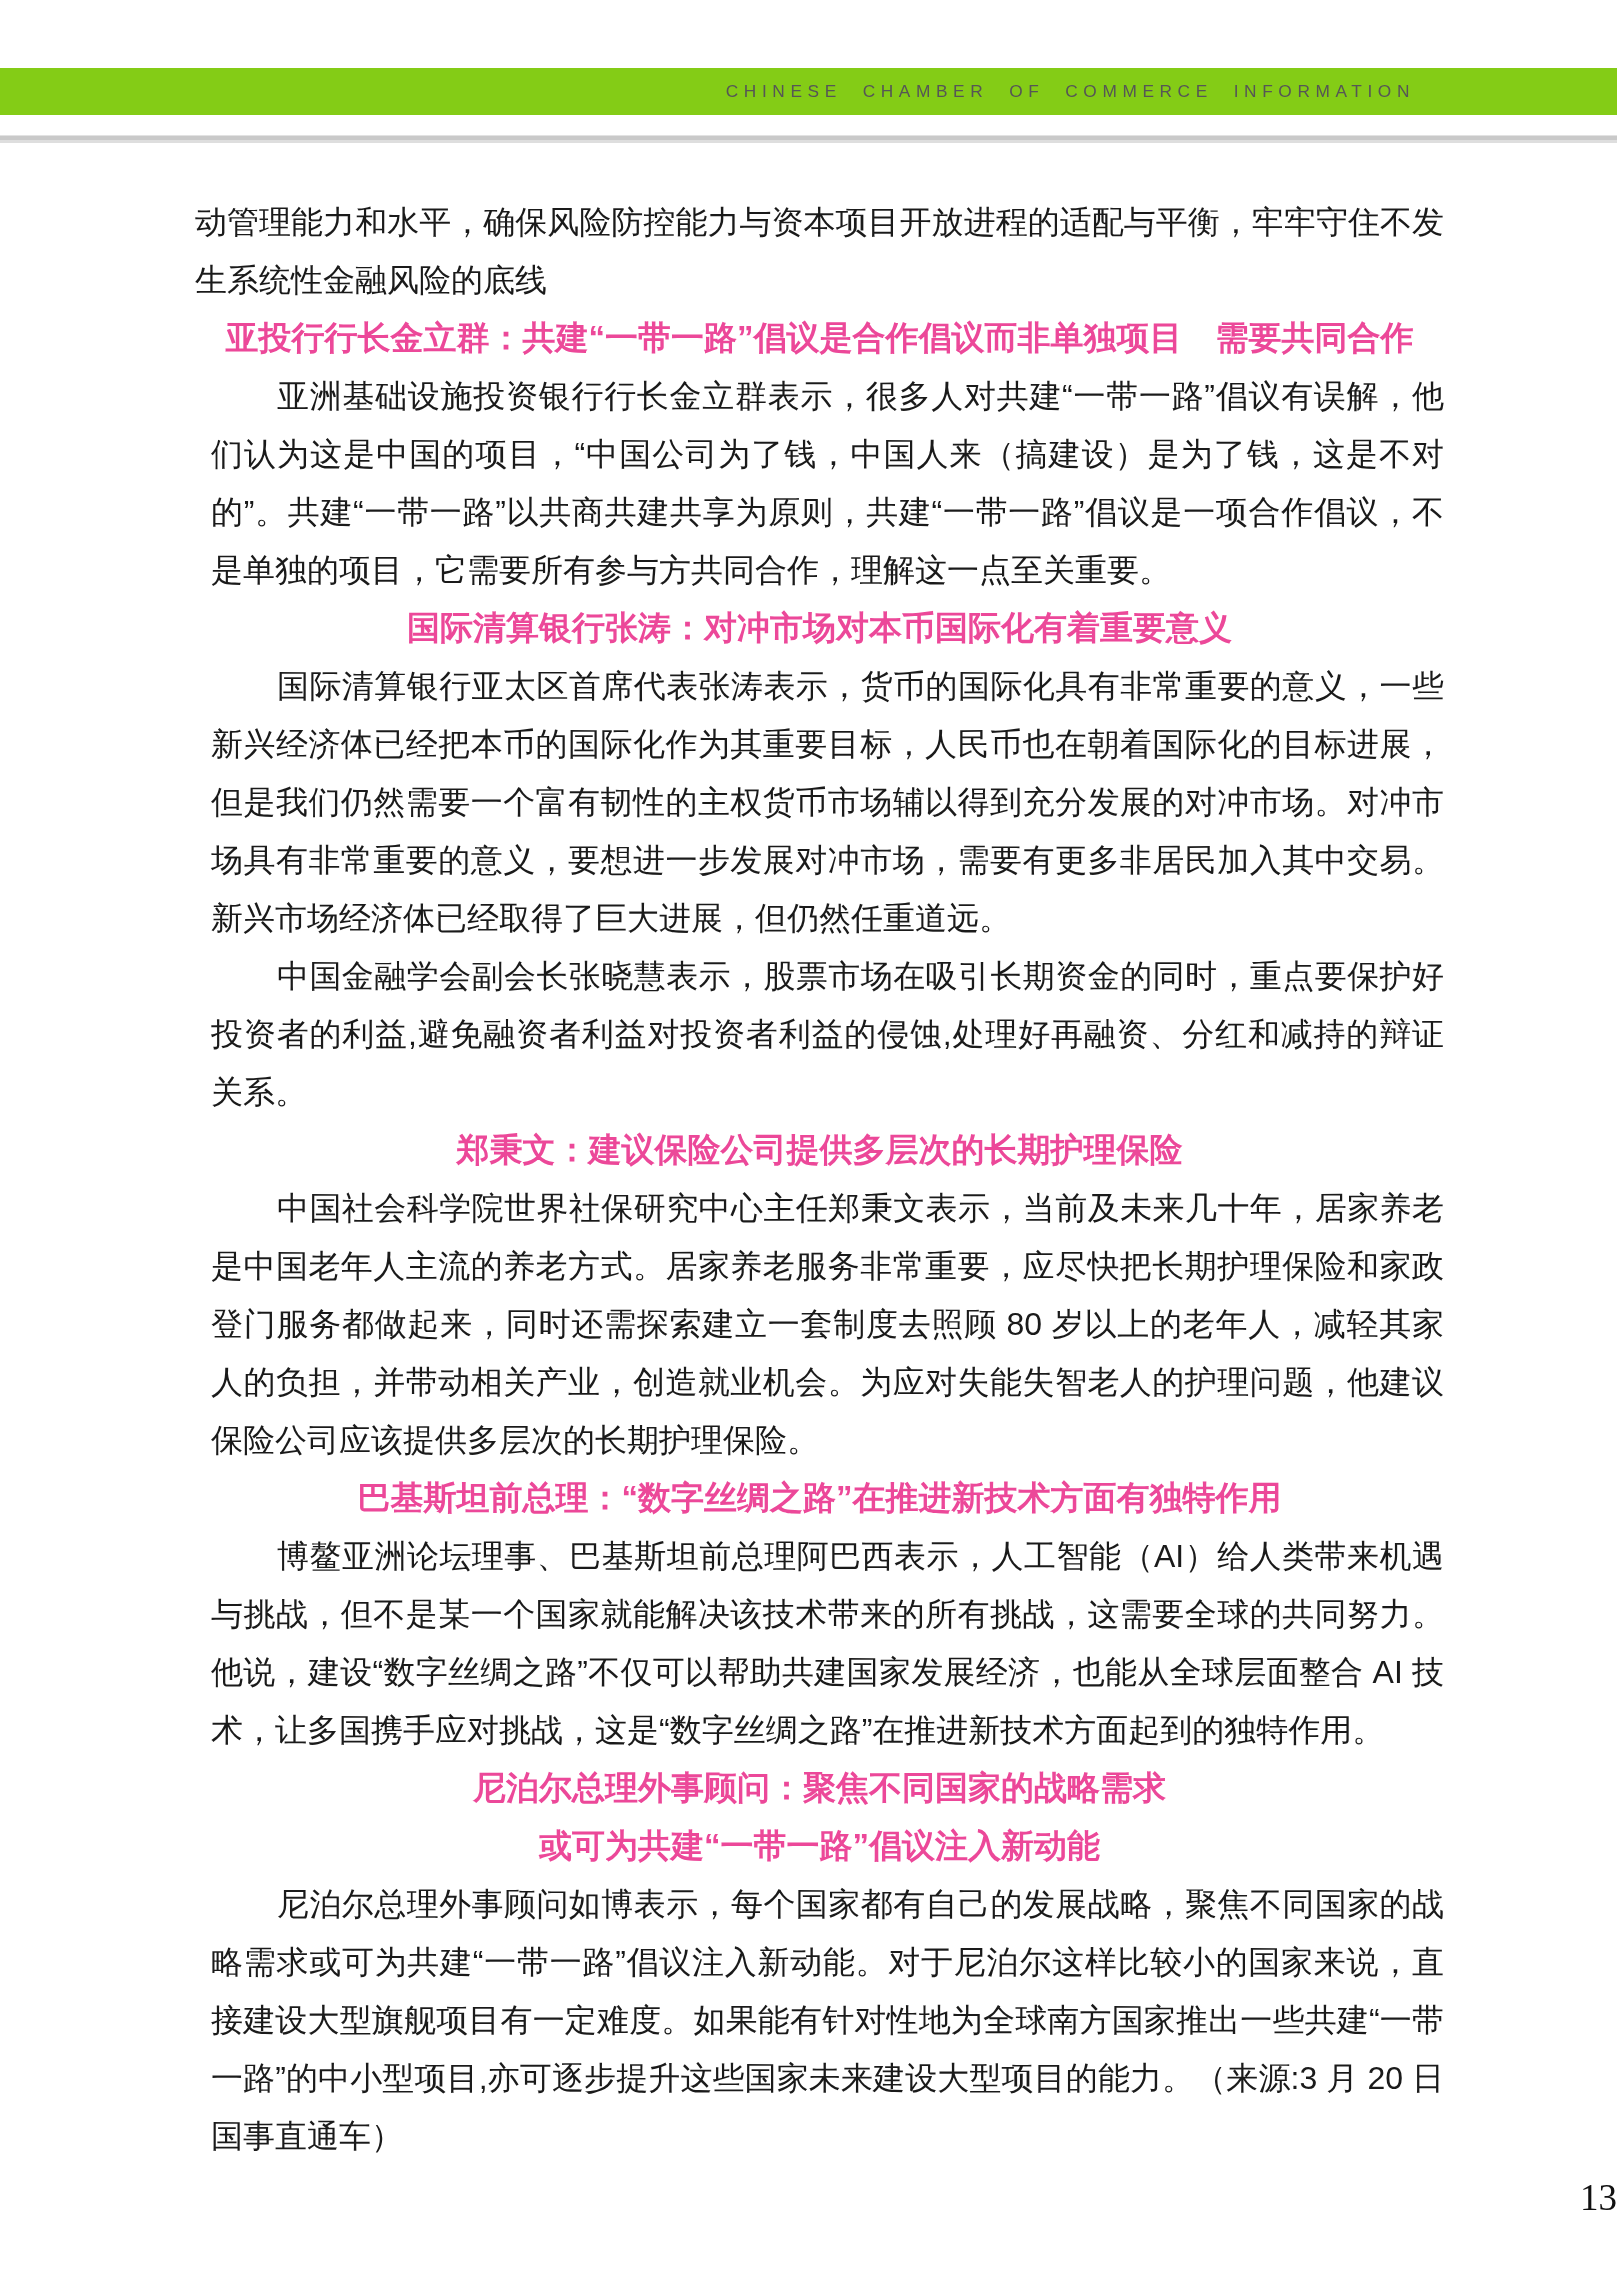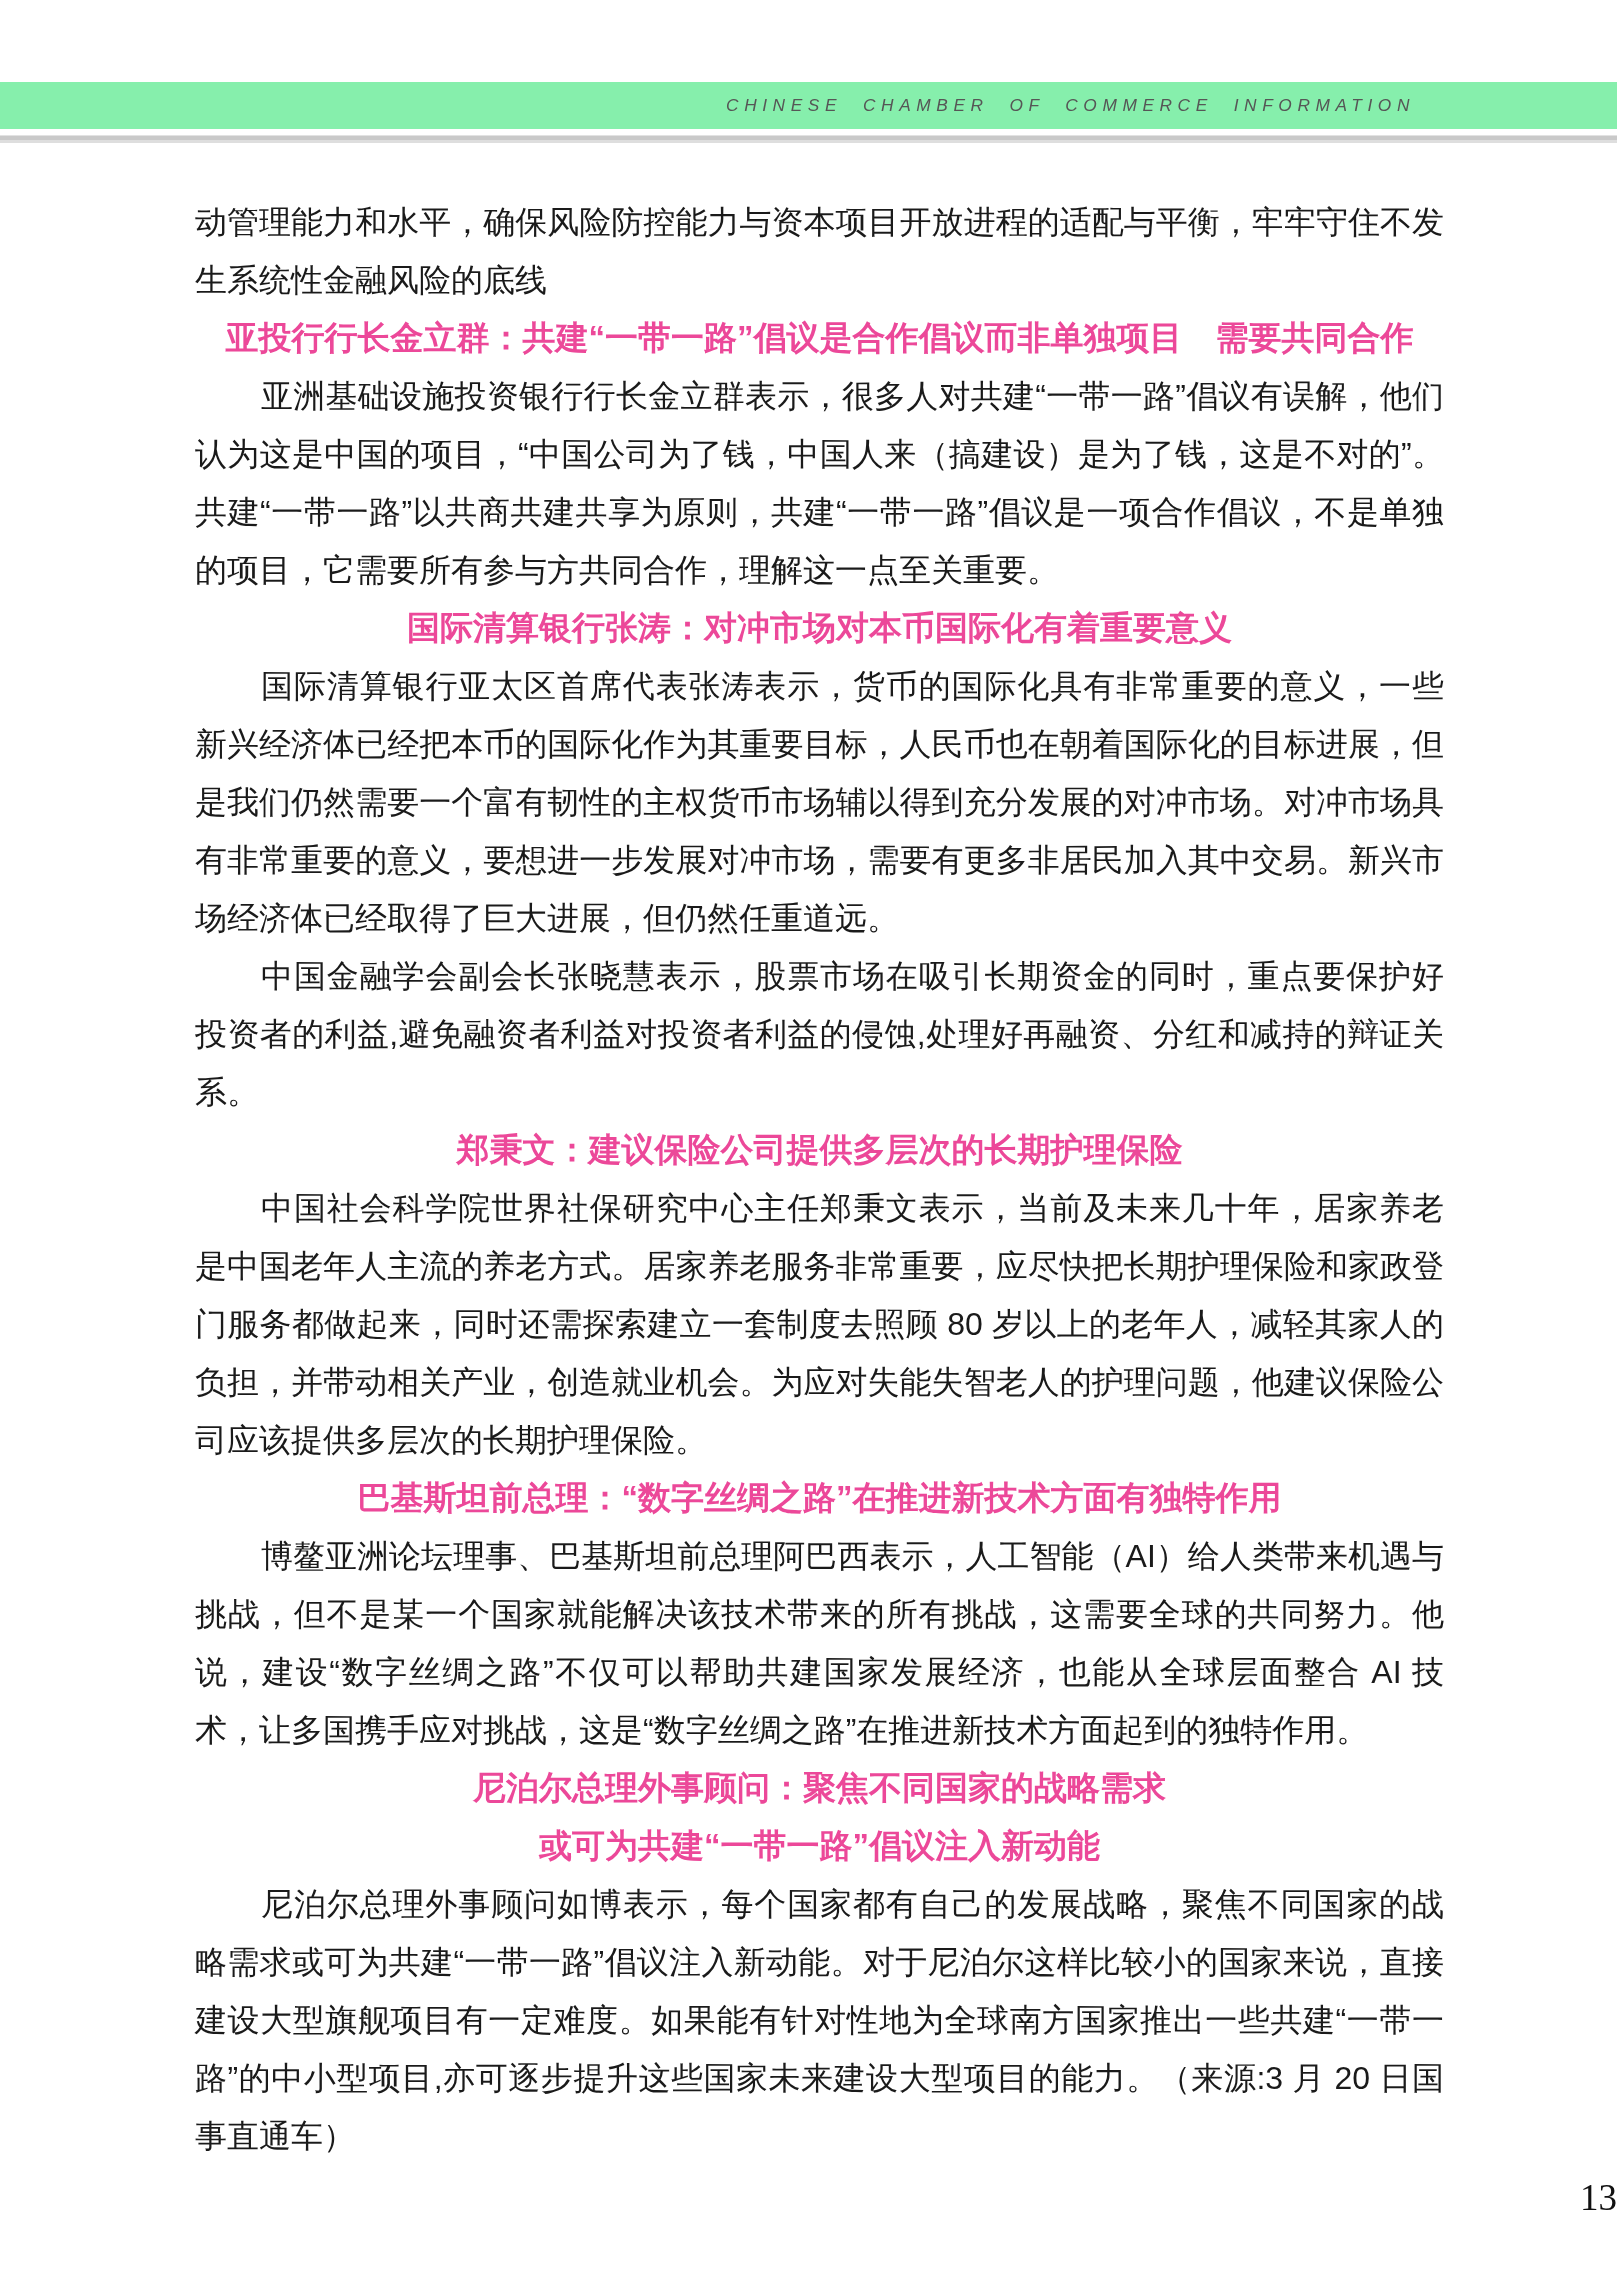--- a/index.html
+++ b/index.html
@@ -5,23 +5,22 @@
   html,body { margin:0; padding:0; background:#ffffff; }
   .page {
     position:relative;
     width:1617px; height:2284px;
     background:#ffffff;
     overflow:hidden;
     font-family:"Liberation Sans", sans-serif;
   }
   
   .banner {
-    position:absolute; top:82px; left:0; width:100%; height:47px;
-    background:#86efac;
-    font-style:italic;
+    position:absolute; top:68px; left:0; width:100%; height:47px;
+    background:#84cc16;
   }
   .banner-text {
     display:block;
     line-height:47px;
     text-align:right;
     padding-right:202px;
     font-size:17.3px;
     letter-spacing:5.6px;
     word-spacing:10.5px;
     color:#565656;
@@ -34,21 +33,21 @@
   
   .content {
     position:absolute;
     left:195px; top:193px; width:1249px;
     font-size:32px;
     line-height:58px;
     color:#1a1a1a;
     text-align:justify;
   }
   .para { margin:0; padding:0; }
-  .para.indent { text-indent:66px; }
+  .para.indent { text-indent:66px;margin-left:16px; }
   .heading {
     font-size:33px;
     font-weight:bold;
     text-align:center;
     color:#ec4899;
   }
   .heading-line { white-space:nowrap; }
   
   .pageno {
     position:absolute; top:2176px; left:0; width:100%;

